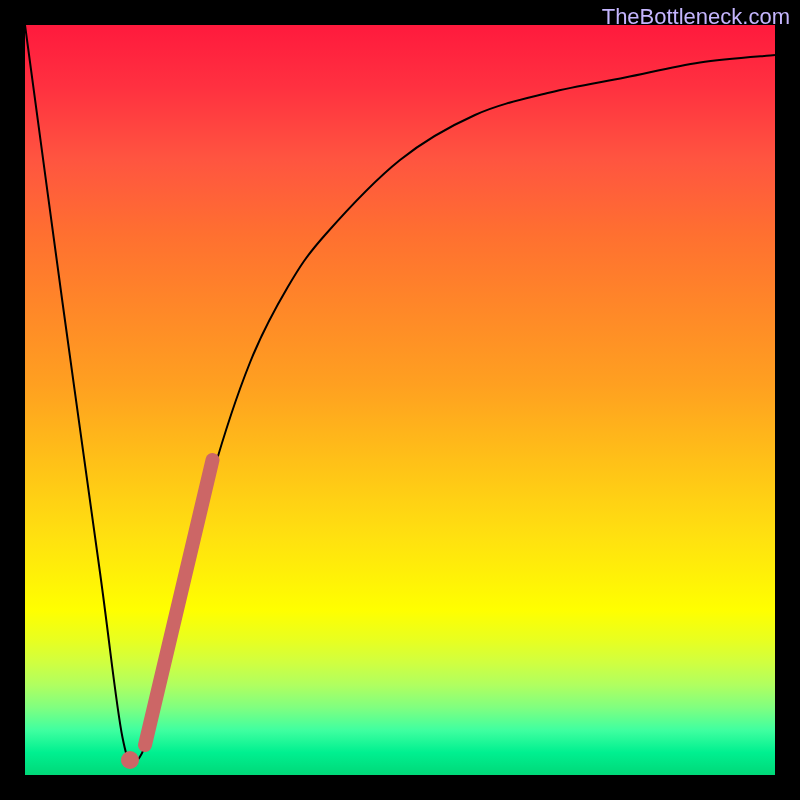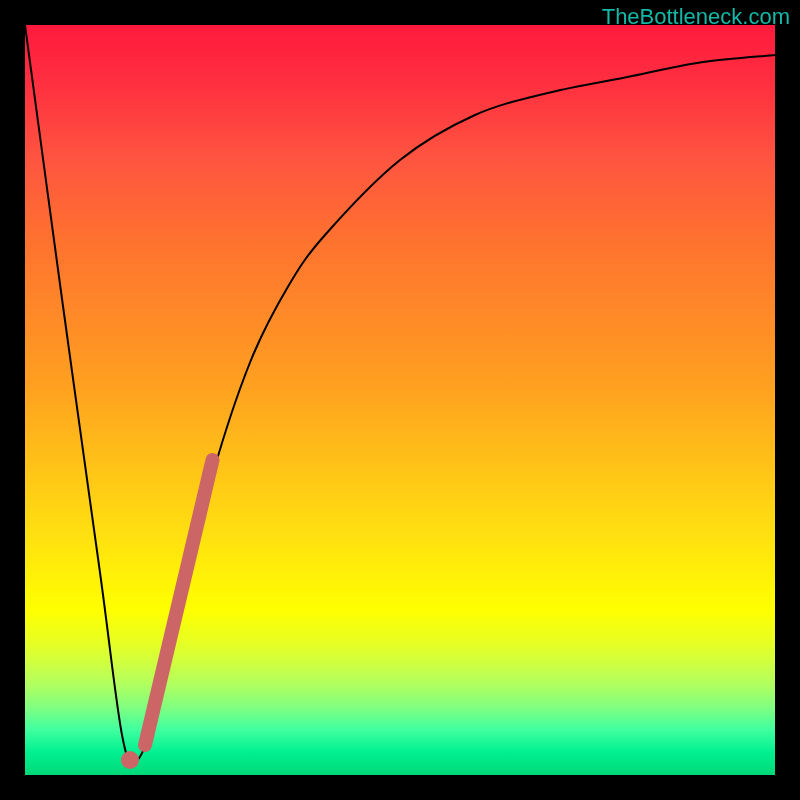--- a/index.html
+++ b/index.html
@@ -11,21 +11,21 @@
       width: 800px;
       height: 800px;
       background: black;
       position: relative;
       font-family: Arial, sans-serif;
     }
     .watermark {
       position: absolute;
       top: 4px;
       right: 10px;
-      color: #14b8a6;
+      color: #c4b5fd;
       font-size: 22px;
       font-weight: normal;
       z-index: 10;
     }
     .plot-container {
       position: absolute;
       left: 25px;
       top: 25px;
       width: 750px;
       height: 750px;

